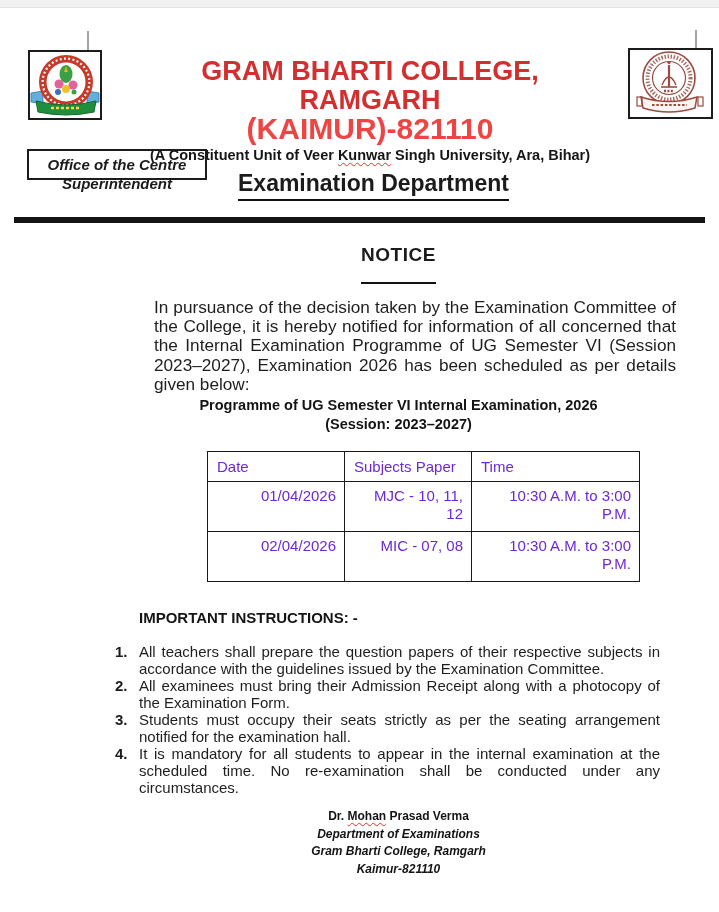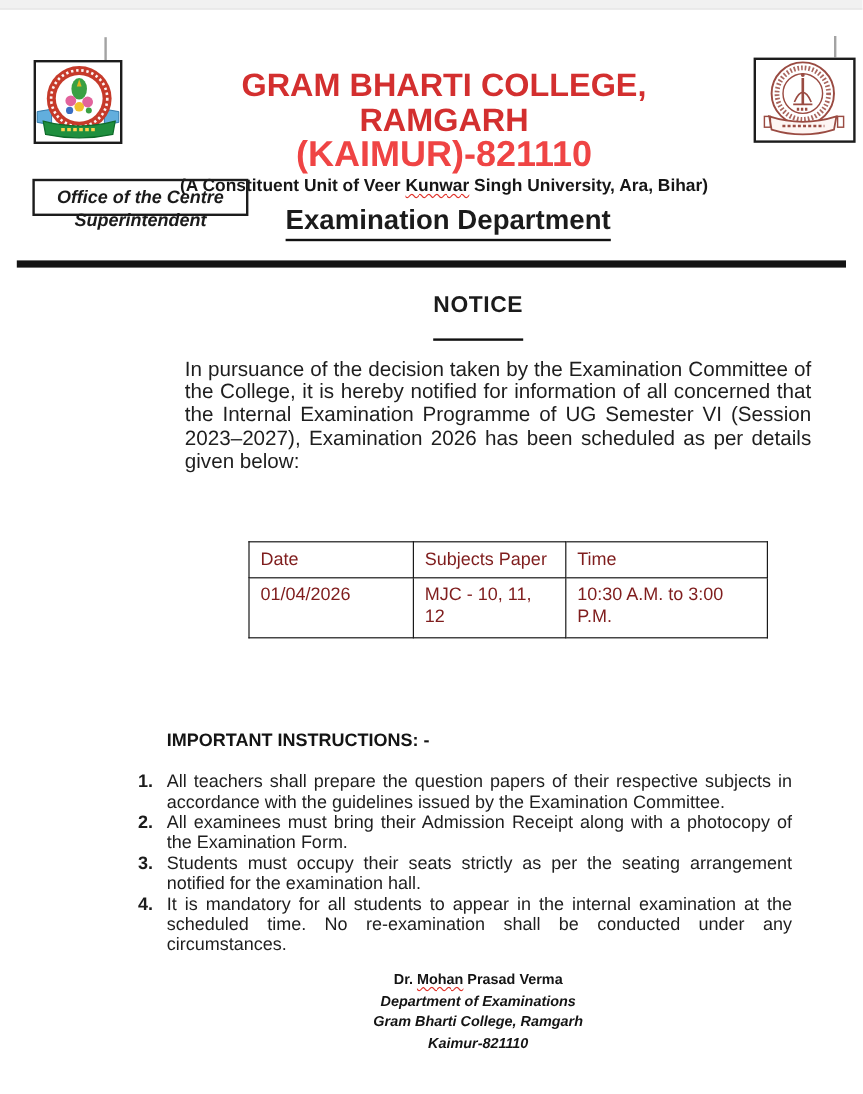--- a/index.html
+++ b/index.html
@@ -35,24 +35,24 @@
   .thick-rule{position:absolute;left:14px;top:217px;width:691px;height:6px;background:#141414;}
 
   .notice-title{position:absolute;left:137px;top:244px;width:523px;text-align:center;font-size:19px;font-weight:700;letter-spacing:0.5px;}
   .notice-title span{display:inline-block;border-bottom:2.2px solid #111;padding-bottom:16px;}
 
   .body-par{position:absolute;left:138px;top:282px;width:522px;margin:16px;
     font-size:17.2px;line-height:19.2px;text-align:justify;color:#1e1e1e;}
 
   .programme{position:absolute;left:137px;top:396px;width:523px;text-align:center;font-weight:700;font-size:14.5px;line-height:19px;color:#141414;}
 
-  table.timetable{position:absolute;left:207px;top:451px;border-collapse:collapse;table-layout:fixed;font-size:15px;color:#7f1d1d;}
+  table.timetable{position:absolute;left:207px;top:451px;border-collapse:collapse;table-layout:fixed;font-size:15px;color:#6d28d9;}
   table.timetable th, table.timetable td{border:1.8px solid #1a1a1a;text-align:left;font-weight:400;}
   table.timetable th{height:29px;vertical-align:middle;padding:0 8px 0 9px;}
-  table.timetable td{height:44px;vertical-align:top;padding:5px 8px 0 9px;line-height:17.5px;}
+  table.timetable td{height:44px;vertical-align:top;padding:5px 8px 0 9px;line-height:17.5px;text-align:right;}
   .col-date{width:137px;} .col-subj{width:127px;} .col-time{width:168px;}
 
   .instr-heading{position:absolute;left:139px;top:609px;font-size:15px;font-weight:700;color:#141414;}
   .instr-list{position:absolute;left:115px;top:643px;width:545px;}
   .instr-item{display:flex;align-items:flex-start;}
   .instr-num{width:24px;flex:0 0 24px;font-weight:700;font-size:15px;line-height:17px;}
   .instr-text{flex:1;font-size:15px;line-height:17px;text-align:justify;color:#1e1e1e;}
 
   .signature{position:absolute;left:137px;top:808px;width:523px;text-align:center;font-size:12px;line-height:17.5px;color:#141414;}
   .sig-name{font-weight:700;}
@@ -117,36 +117,45 @@
   </div>
 
   <div class="dept-title"><span>Examination Department</span></div>
 
   <div class="thick-rule"></div>
 
   <div class="notice-title"><span>NOTICE</span></div>
 
   <p class="body-par">In pursuance of the decision taken by the Examination Committee of the College, it is hereby notified for information of all concerned that the Internal Examination Programme of UG Semester VI (Session 2023–2027), Examination 2026 has been scheduled as per details given below:</p>
 
+  <div class="programme">
+    <div>Programme of UG Semester VI Internal Examination, 2026</div>
+    <div>(Session: 2023–2027)</div>
+  </div>
 
   <table class="timetable">
     <colgroup>
         <col class="col-date">
         <col class="col-subj">
         <col class="col-time">
       </colgroup>
     <tbody>
         <tr>
       <th>Date</th>
       <th>Subjects Paper</th>
       <th>Time</th>
     </tr>
     <tr>
       <td>01/04/2026</td>
       <td>MJC - 10, 11, 12</td>
+      <td>10:30 A.M. to 3:00 P.M.</td>
+    </tr>
+    <tr>
+      <td>02/04/2026</td>
+      <td>MIC - 07, 08</td>
       <td>10:30 A.M. to 3:00 P.M.</td>
     </tr>
   </tbody>
     </table>
 
   <div class="instr-heading">IMPORTANT INSTRUCTIONS: -</div>
 
   <div class="instr-list">
     <div class="instr-item">
       <span class="instr-num">1.</span>

